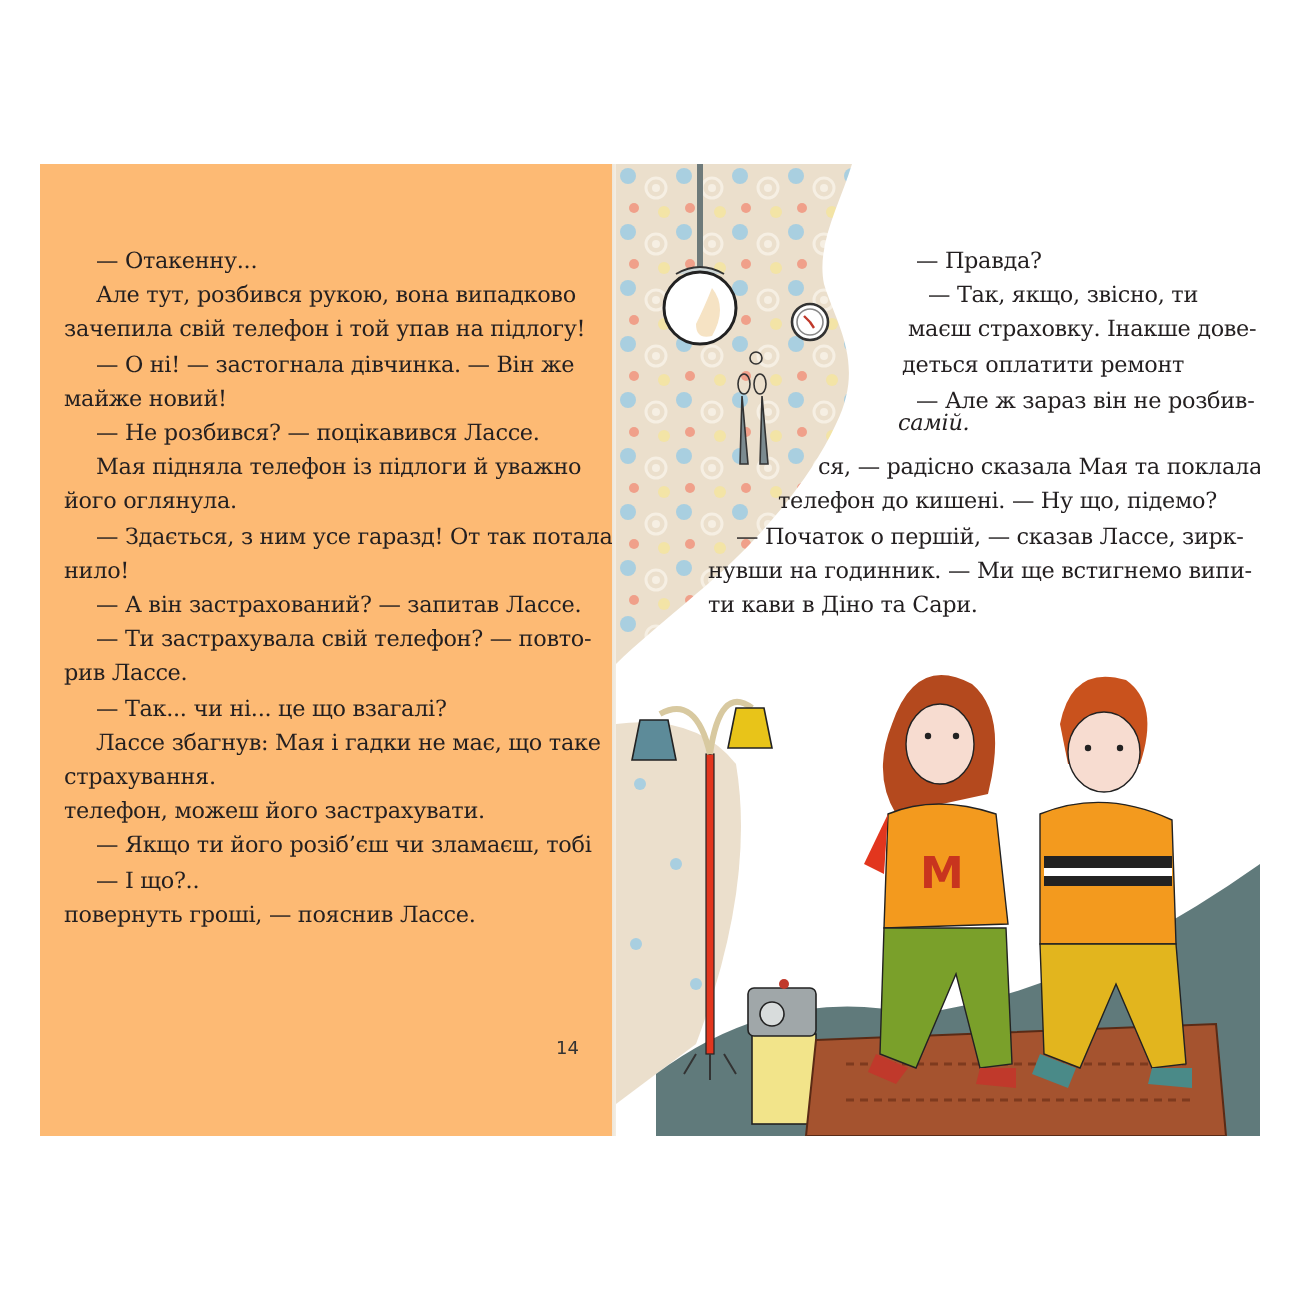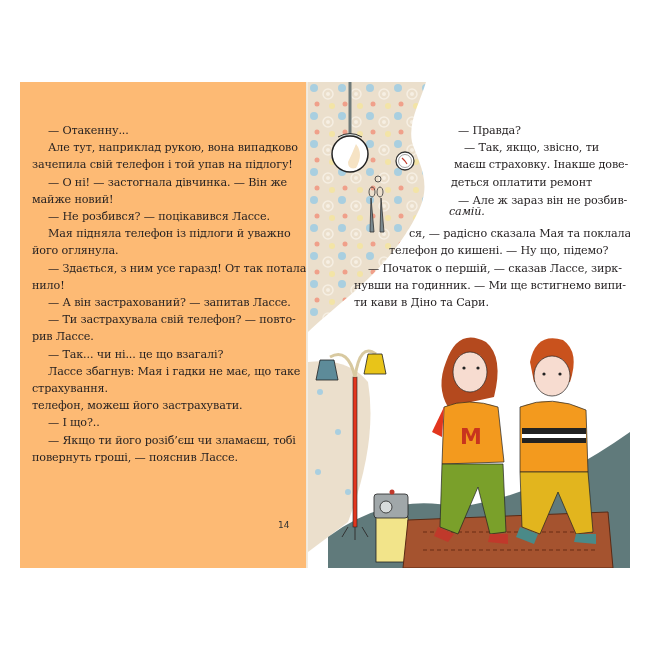--- a/index.html
+++ b/index.html
@@ -19,38 +19,38 @@
     .wallpaper { position: absolute; left: 0; top: 0; width: 140px; height: 250px; }
     .art { position: absolute; left: 0; top: 240px; width: 322px; height: 246px; }
   </style>
 </head>
 <body>
 
 <div class="spread">
   <div class="page-left">
     <div class="text left-text" id="left-text">
         <p class="ind">— Отакенну...</p>
-        <p class="ind">Але тут, наприклад рукою, вона випадково</p>
+        <p class="ind">Але тут, розбився рукою, вона випадково</p>
         <p>зачепила свій телефон і той упав на підлогу!</p>
         <p class="ind">— О ні! — застогнала дівчинка. — Він же</p>
         <p>майже новий!</p>
         <p class="ind">— Не розбився? — поцікавився Лассе.</p>
         <p class="ind">Мая підняла телефон із підлоги й уважно</p>
         <p>його оглянула.</p>
         <p class="ind">— Здається, з ним усе гаразд! От так потала-</p>
         <p>нило!</p>
         <p class="ind">— А він застрахований? — запитав Лассе.</p>
         <p class="ind">— Ти застрахувала свій телефон? — повто-</p>
         <p>рив Лассе.</p>
         <p class="ind">— Так... чи ні... це що взагалі?</p>
         <p class="ind">Лассе збагнув: Мая і гадки не має, що таке</p>
         <p>страхування.</p>
         <p>телефон, можеш його застрахувати.</p>
+        <p class="ind">— Якщо ти його розіб’єш чи зламаєш, тобі</p>
         <p class="ind">— І що?..</p>
-        <p class="ind">— Якщо ти його розіб’єш чи зламаєш, тобі</p>
         <p>повернуть гроші, — пояснив Лассе.</p>
       </div>
     <div class="page-num">14</div>
   </div>
 
   <div class="gutter"></div>
 
   <div class="page-right">
     <svg class="wallpaper" viewBox="0 0 140 250" width="140" height="250">
       <defs>

